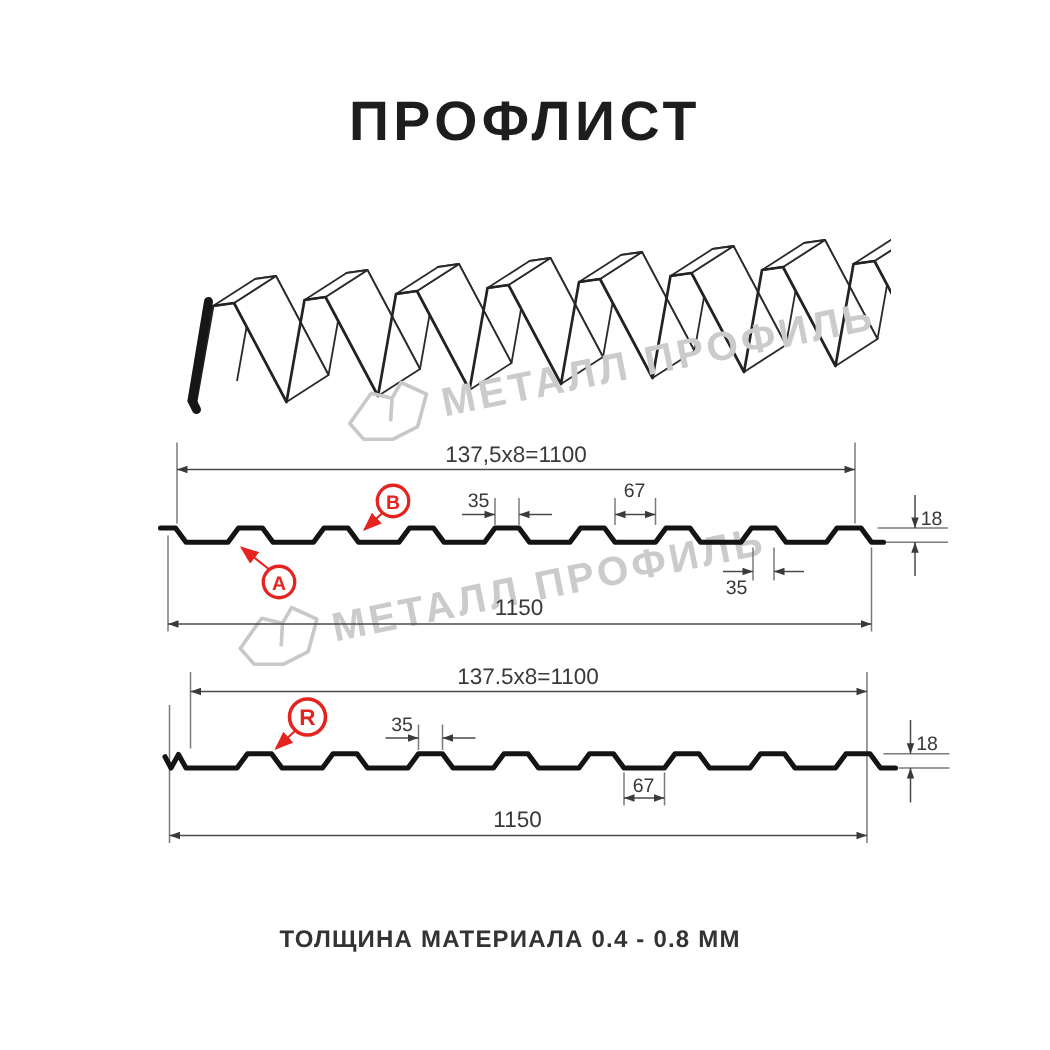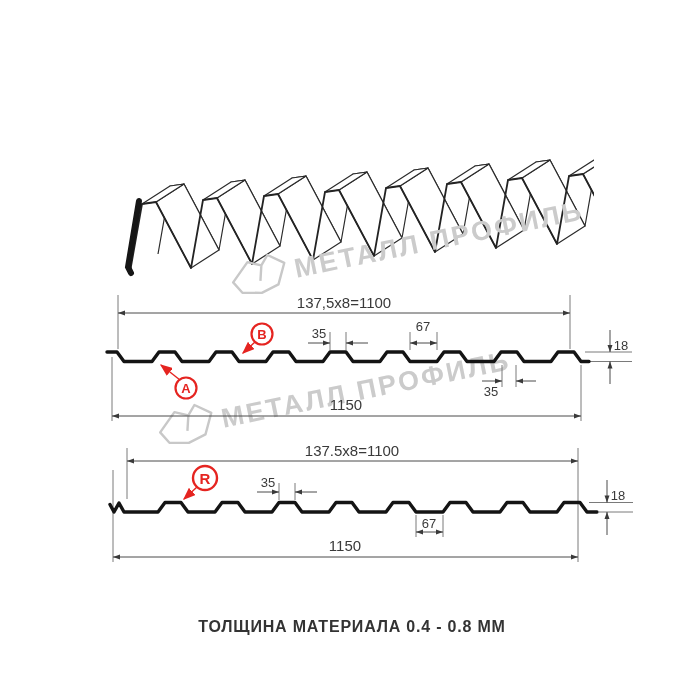--- a/index.html
+++ b/index.html
@@ -3,41 +3,42 @@
 <meta charset="utf-8">
 <style>
   html,body{margin:0;padding:0;background:#ffffff;}
   #canvas{position:relative;width:700px;height:700px;background:#ffffff;overflow:hidden;
           font-family:"Liberation Sans","DejaVu Sans",sans-serif;}
   .title{position:absolute;left:0;top:60px;width:700px;text-align:center;
          font-size:37px;font-weight:bold;letter-spacing:3px;color:#1d1d1d;}
   .subtitle{position:absolute;left:0;top:104px;width:700px;text-align:center;
          font-size:19px;font-weight:bold;letter-spacing:1.5px;color:#222;}
   .footer{position:absolute;left:0;top:618px;width:680px;text-align:center;
-         font-size:16px;font-weight:600;letter-spacing:0.8px;color:#333;padding-left:12px;}
+         font-size:16px;font-weight:600;letter-spacing:0.8px;color:#333;}
   svg{position:absolute;left:0;top:0;}
   .dimtxt{font-size:13px;fill:#3a3a3a;}
   .dimtxt-big{font-size:15px;fill:#3a3a3a;}
   .dimline{stroke:#4a4a4a;stroke-width:1;}
   .extline{stroke:#7a7a7a;stroke-width:1;}
   .profline{stroke:#141414;stroke-width:3.4;fill:none;stroke-linejoin:round;stroke-linecap:round;}
   .arrow{fill:#3a3a3a;}
   .red{stroke:#e52420;}
   .redtxt{fill:#e52420;font-weight:bold;}
   .wmtext{font-size:27px;font-weight:bold;letter-spacing:2.5px;fill:#cbcbcb;}
   .wmlogo{fill:none;stroke:#c8c8c8;stroke-width:2.4;stroke-linejoin:round;}
   .sheet{stroke:#2b2b2b;stroke-width:1.2;fill:#ffffff;stroke-linejoin:round;}
   .sheetline{stroke:#2b2b2b;stroke-width:1.2;fill:none;stroke-linejoin:round;}
   .sheetfront{stroke:#232323;stroke-width:1.8;fill:none;stroke-linejoin:round;}
 </style>
 </head>
 <body>
 
 <div id="canvas">
 
+  <div class="title">ПРОФЛИСТ</div>
 
   <svg width="700" height="700" viewBox="0 0 700 700">
     <defs>
       <marker id="ra" markerWidth="9" markerHeight="7" refX="8" refY="3.5" orient="auto">
         <path d="M0,0 L9,3.5 L0,7 Z" fill="#e52420"></path>
       </marker>
       <clipPath id="sheetclip">
           <rect x="116" y="148" width="478" height="140"></rect>
         </clipPath>
     </defs>

